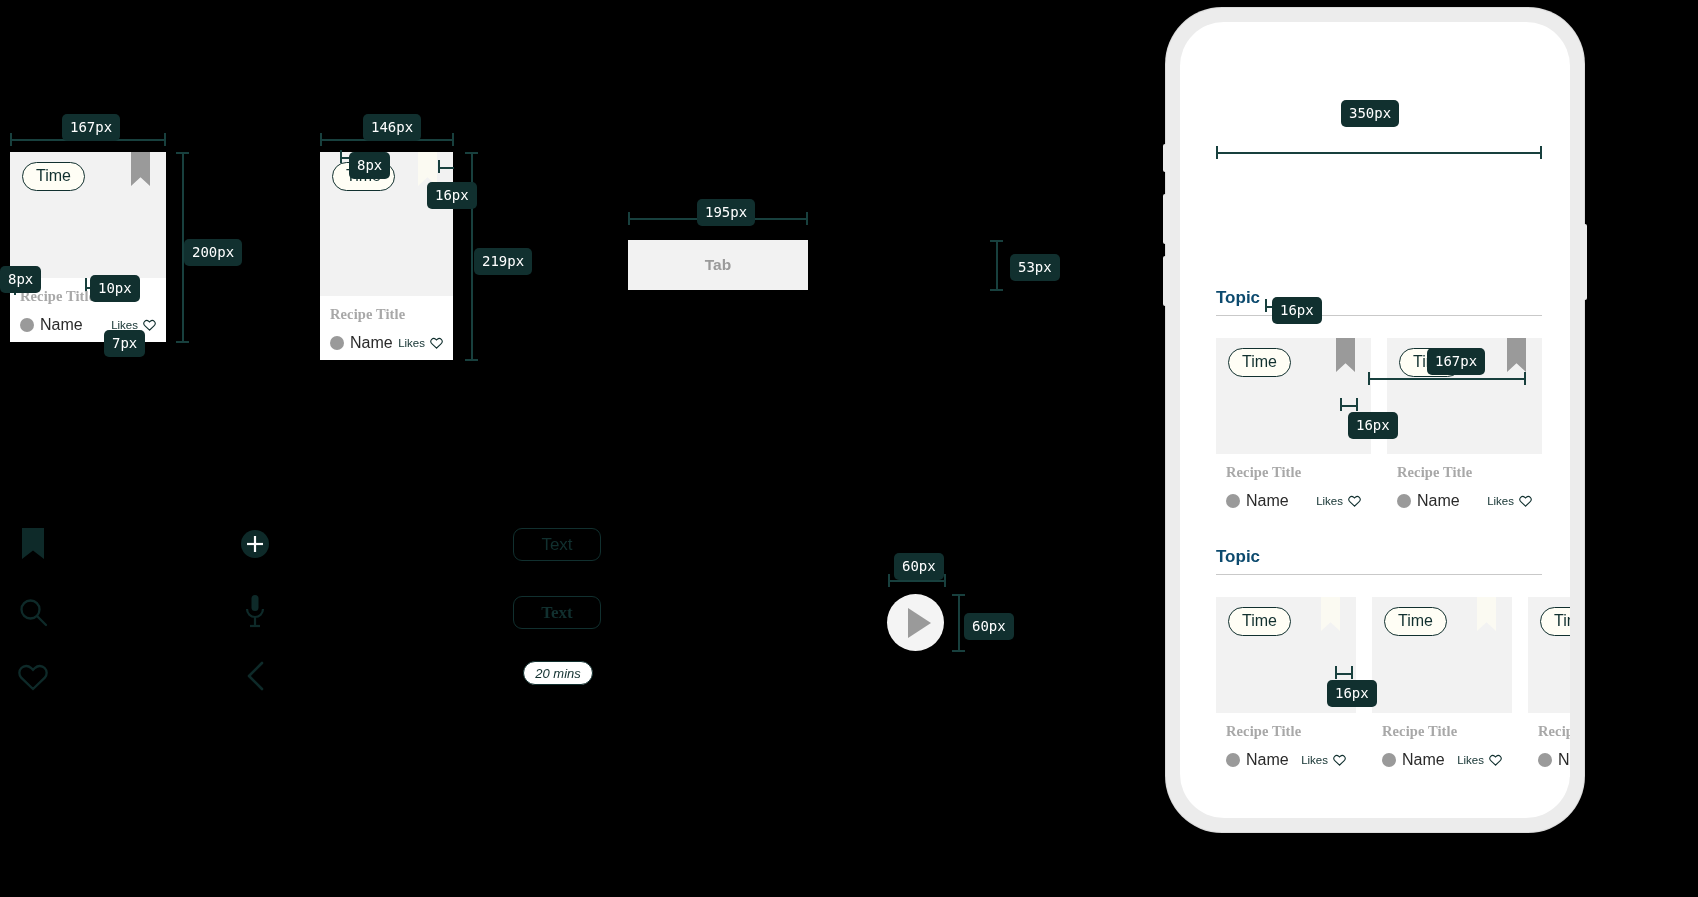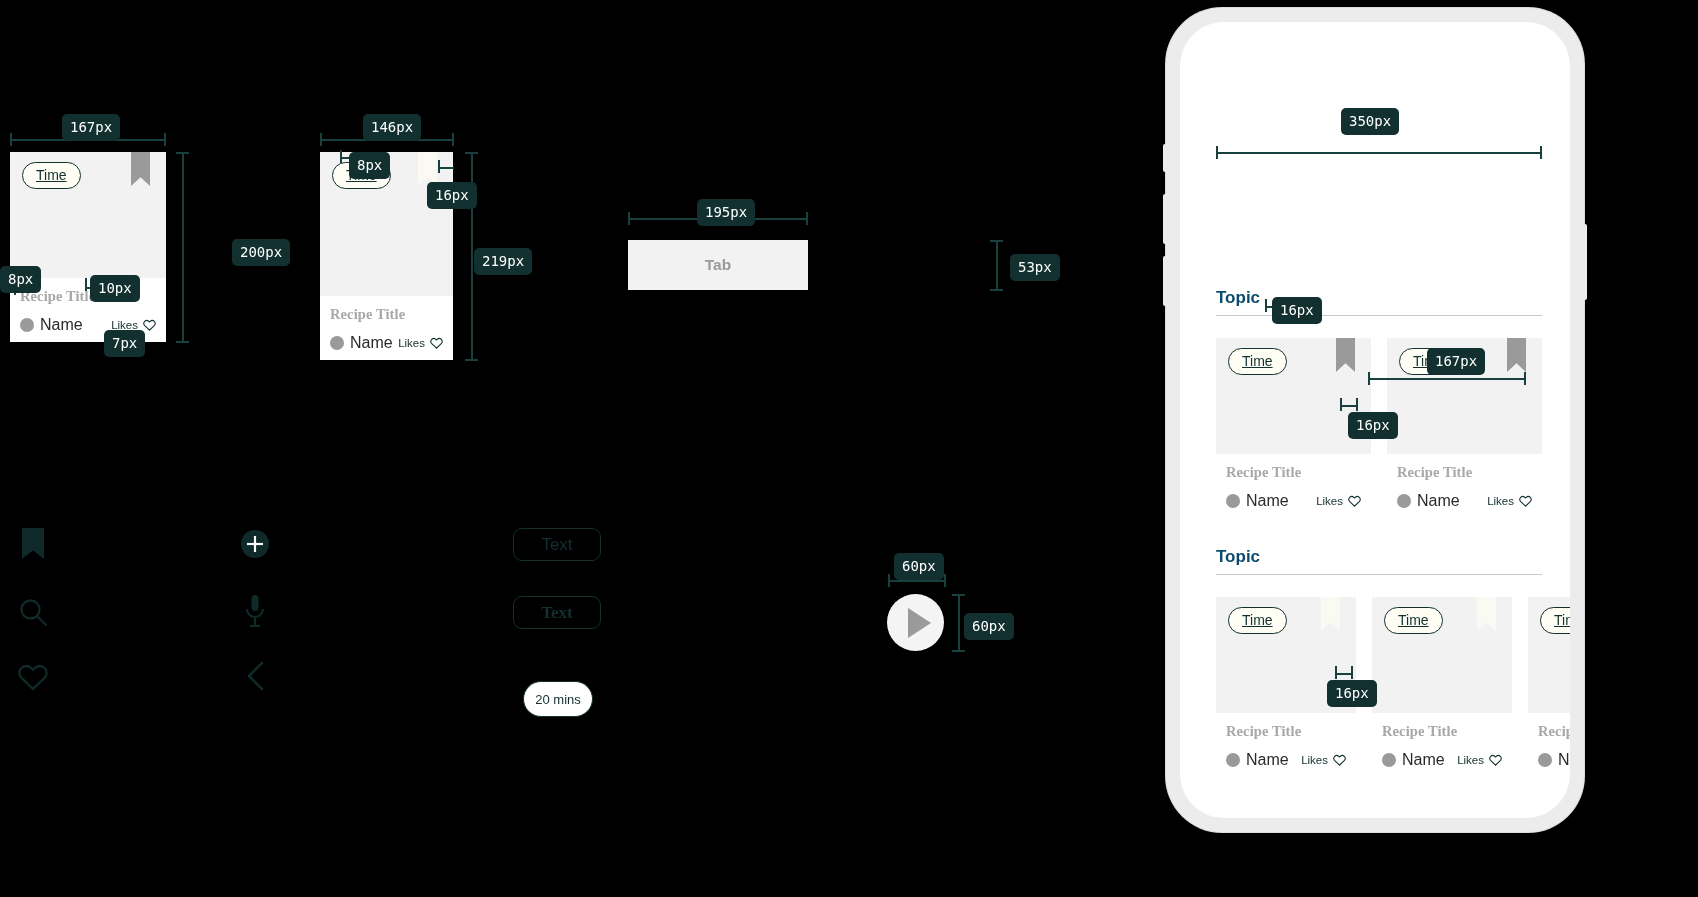--- a/index.html
+++ b/index.html
@@ -43,24 +43,23 @@
     position: relative;
     flex: 1 1 auto;
   }
   .time-pill {
     position: absolute;
     left: 12px; top: 10px;
     background: #fffef5;
     border: 1.3px solid #11302f;
     border-radius: 999px;
     color: #11302f;
-    font-size: 14px;
+    font-size: 16px;
     padding: 5px 13px 6px;
     line-height: 1;
-    text-decoration: underline;
   }
   .bookmark {
     position: absolute;
     top: 0;
     width: 19px; height: 34px;
     background: #9a9a9a;
     clip-path: polygon(0 0, 100% 0, 100% 100%, 50% 74%, 0 100%);
   }
   .bookmark.light { background: #fbfaf2; }
   .card-body { padding: 10px 10px 8px; background: #fff; }
@@ -175,21 +174,21 @@
 <div id="stage">
 
   <div class="measure-line measure-h" style="left:10px; top:139px; width:156px;"></div>
   <div class="cap-v" style="left:10px; top:133px;"></div>
   <div class="cap-v" style="left:164px; top:133px;"></div>
   <div class="chip" style="left:62px; top:114px;">167px</div>
 
   <div class="measure-line measure-v" style="left:182px; top:152px; height:190px;"></div>
   <div class="cap-h" style="left:176px; top:152px;"></div>
   <div class="cap-h" style="left:176px; top:341px;"></div>
-  <div class="chip" style="left:184px; top:239px;margin-left:48px;">200px</div>
+  <div class="chip" style="left:184px; top:239px;">200px</div>
 
   <div class="card" style="left:10px; top:152px; width:156px; height:190px;">
     <div class="card-photo">
       <div class="time-pill">Time</div>
       <div class="bookmark" style="right:16px;"></div>
     </div>
     <div class="card-body">
       <div class="recipe-title">Recipe Title</div>
       <div class="card-meta">
         <div class="author">
@@ -289,21 +288,21 @@
     <path d="M4 15a8 8 0 0 0 16 0" fill="none" stroke="#0e2a29" stroke-width="2.2"></path>
     <line x1="12" y1="23" x2="12" y2="31" stroke="#0e2a29" stroke-width="2.2"></line>
     <line x1="7" y1="32" x2="17" y2="32" stroke="#0e2a29" stroke-width="2.2"></line>
   </svg>
   <svg class="icon-std" style="left:244px; top:660px;" width="24" height="32" viewBox="0 0 24 32" fill="none" stroke="#0e2a29" stroke-width="2.6">
     <polyline points="18,3 5,16 18,29" stroke-linecap="round" stroke-linejoin="round"></polyline>
   </svg>
 
   <div class="btn-outline" style="left:513px; top:528px; width:88px; height:33px;">Text</div>
   <div class="btn-outline btn-text-serif" style="left:513px; top:596px; width:88px; height:33px;">Text</div>
-  <div class="pill-mins" style="left:523px; top:681px; width:70px; height:36px;">20 mins</div>
+  <div class="pill-mins" style="left:523px; top:661px; width:70px; height:24px;font-style:italic;">20 mins</div>
 
   <div class="measure-line measure-h" style="left:888px; top:580px; width:58px;"></div>
   <div class="cap-v" style="left:888px; top:574px;"></div>
   <div class="cap-v" style="left:944px; top:574px;"></div>
   <div class="chip" style="left:894px; top:553px;">60px</div>
 
   <div class="measure-line measure-v" style="left:958px; top:594px; height:57px;"></div>
   <div class="cap-h" style="left:952px; top:594px;"></div>
   <div class="cap-h" style="left:952px; top:650px;"></div>
   <div class="chip" style="left:964px; top:613px;">60px</div>
@@ -435,21 +434,21 @@
 
               </div>
             </div>
           </div>
         </div>
       </div>
 
     </div>
   </div>
 
-  <div class="chip" style="left:1341px; top:108px;">350px</div>
+  <div class="chip" style="left:1341px; top:100px;">350px</div>
 
   <div class="chip" style="left:1272px; top:297px;">16px</div>
   <div class="cap-v" style="left:1265px; top:299px;"></div>
   <div class="measure-line measure-h" style="left:1265px; top:306px; width:16px;"></div>
 
   <div class="chip" style="left:1427px; top:348px;">167px</div>
   <div class="measure-line measure-h" style="left:1368px; top:378px; width:158px;"></div>
   <div class="cap-v" style="left:1368px; top:372px;"></div>
   <div class="cap-v" style="left:1524px; top:372px;"></div>
 

